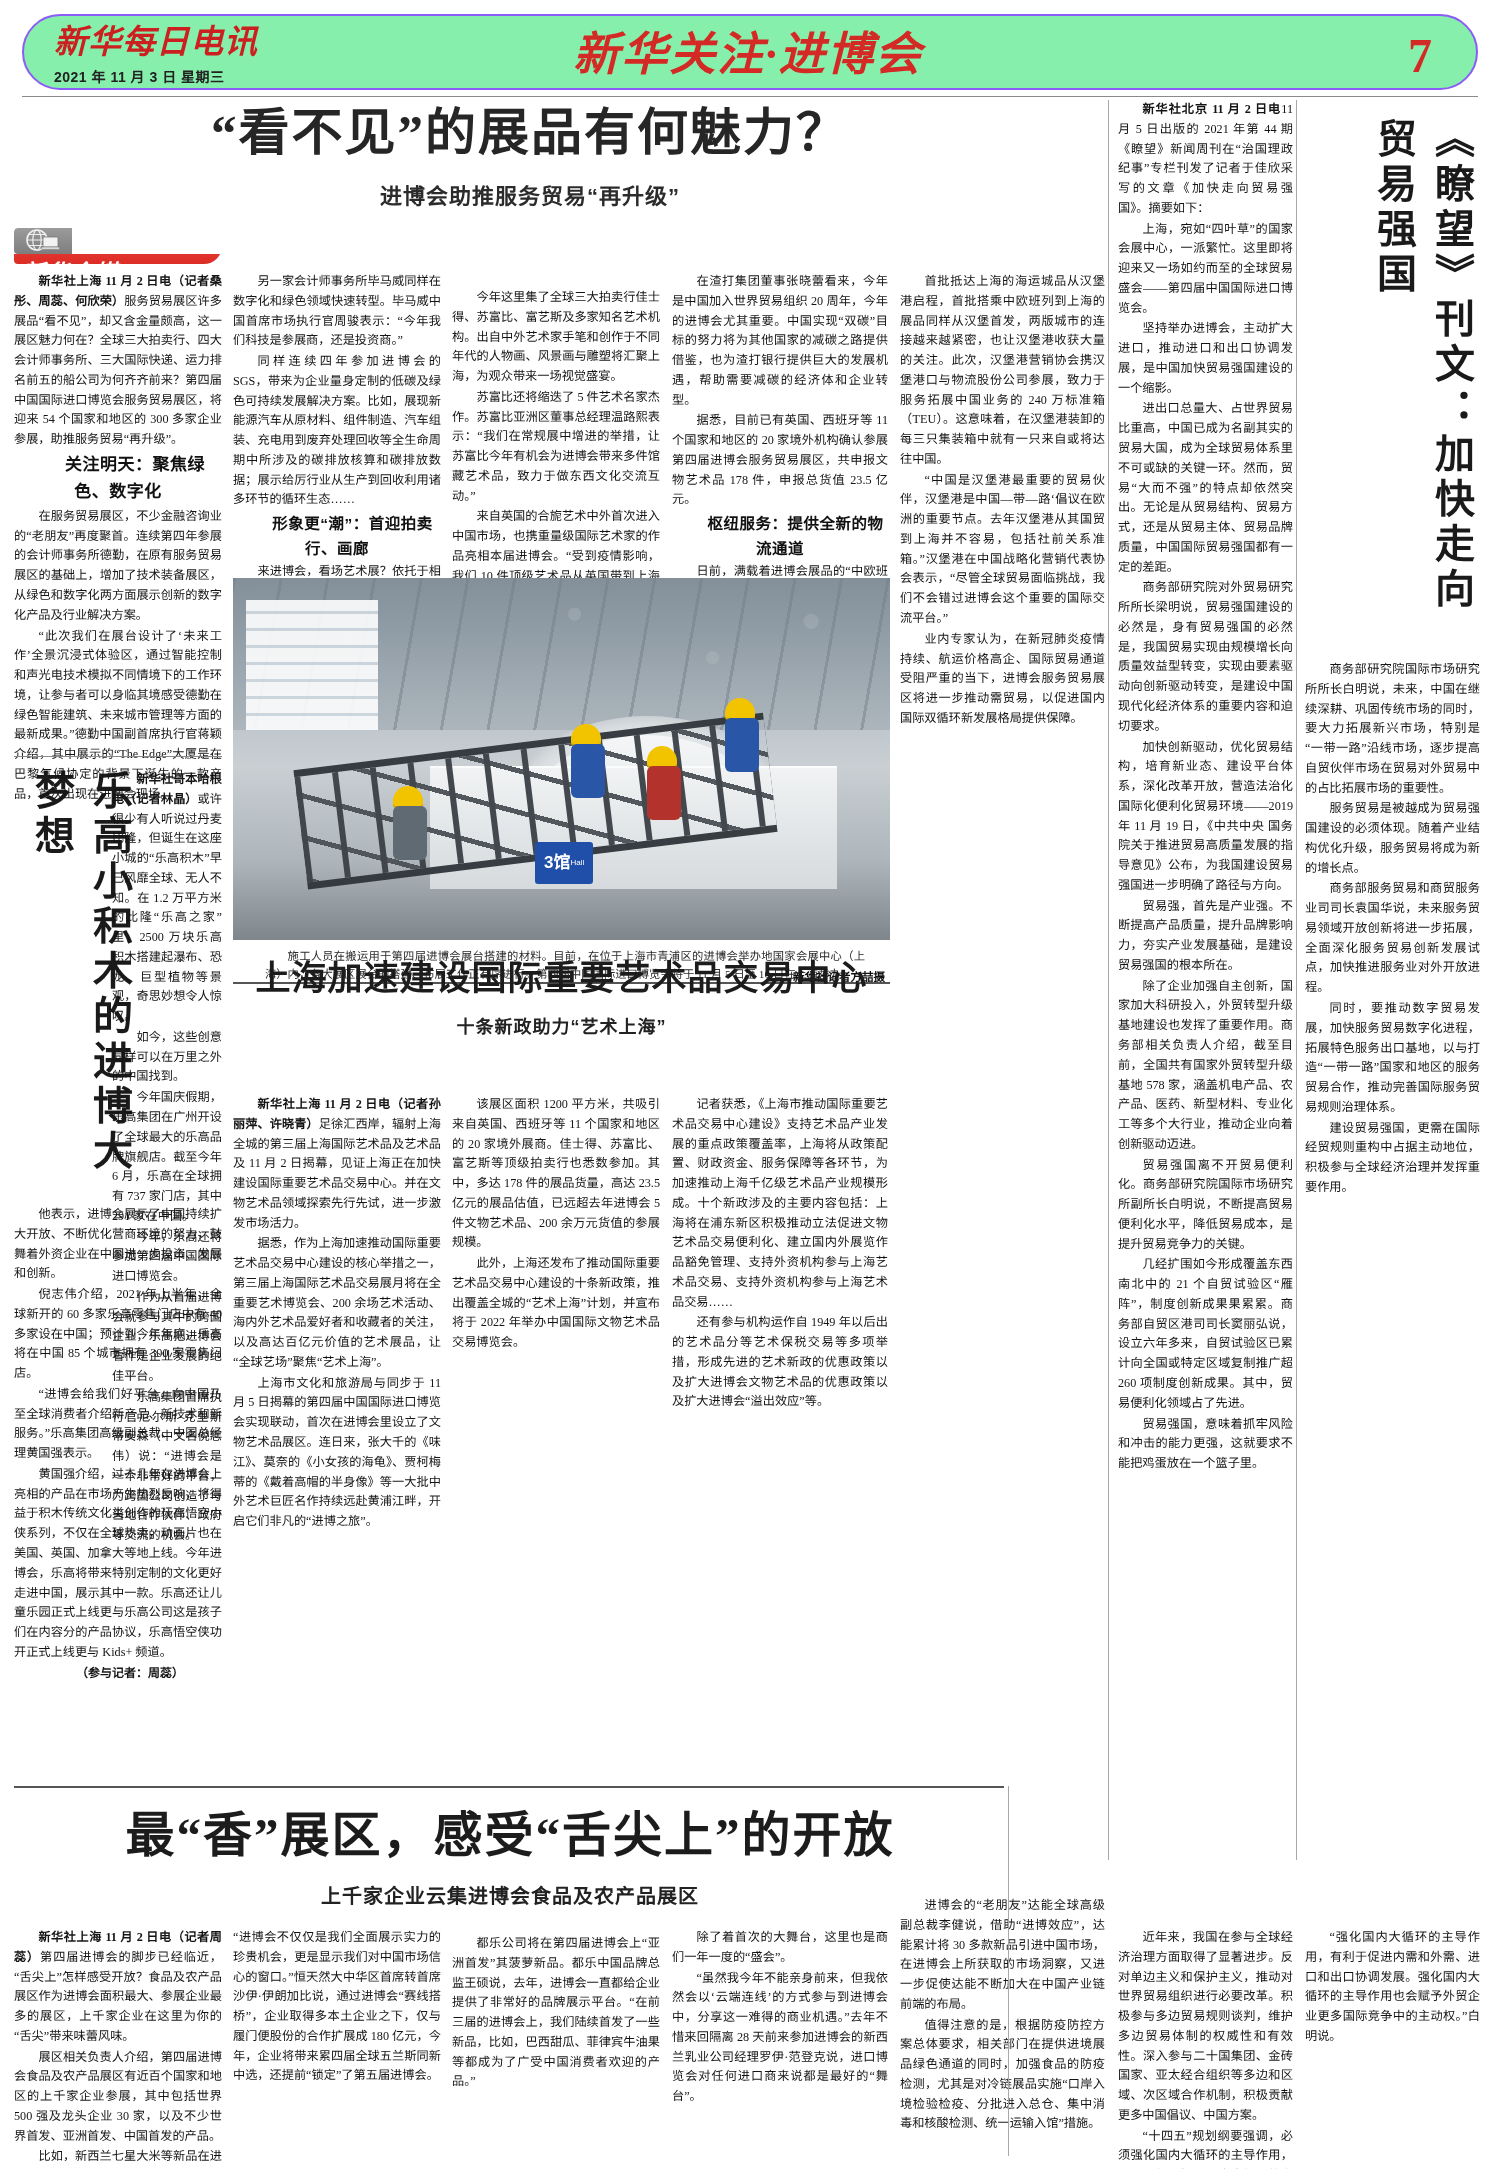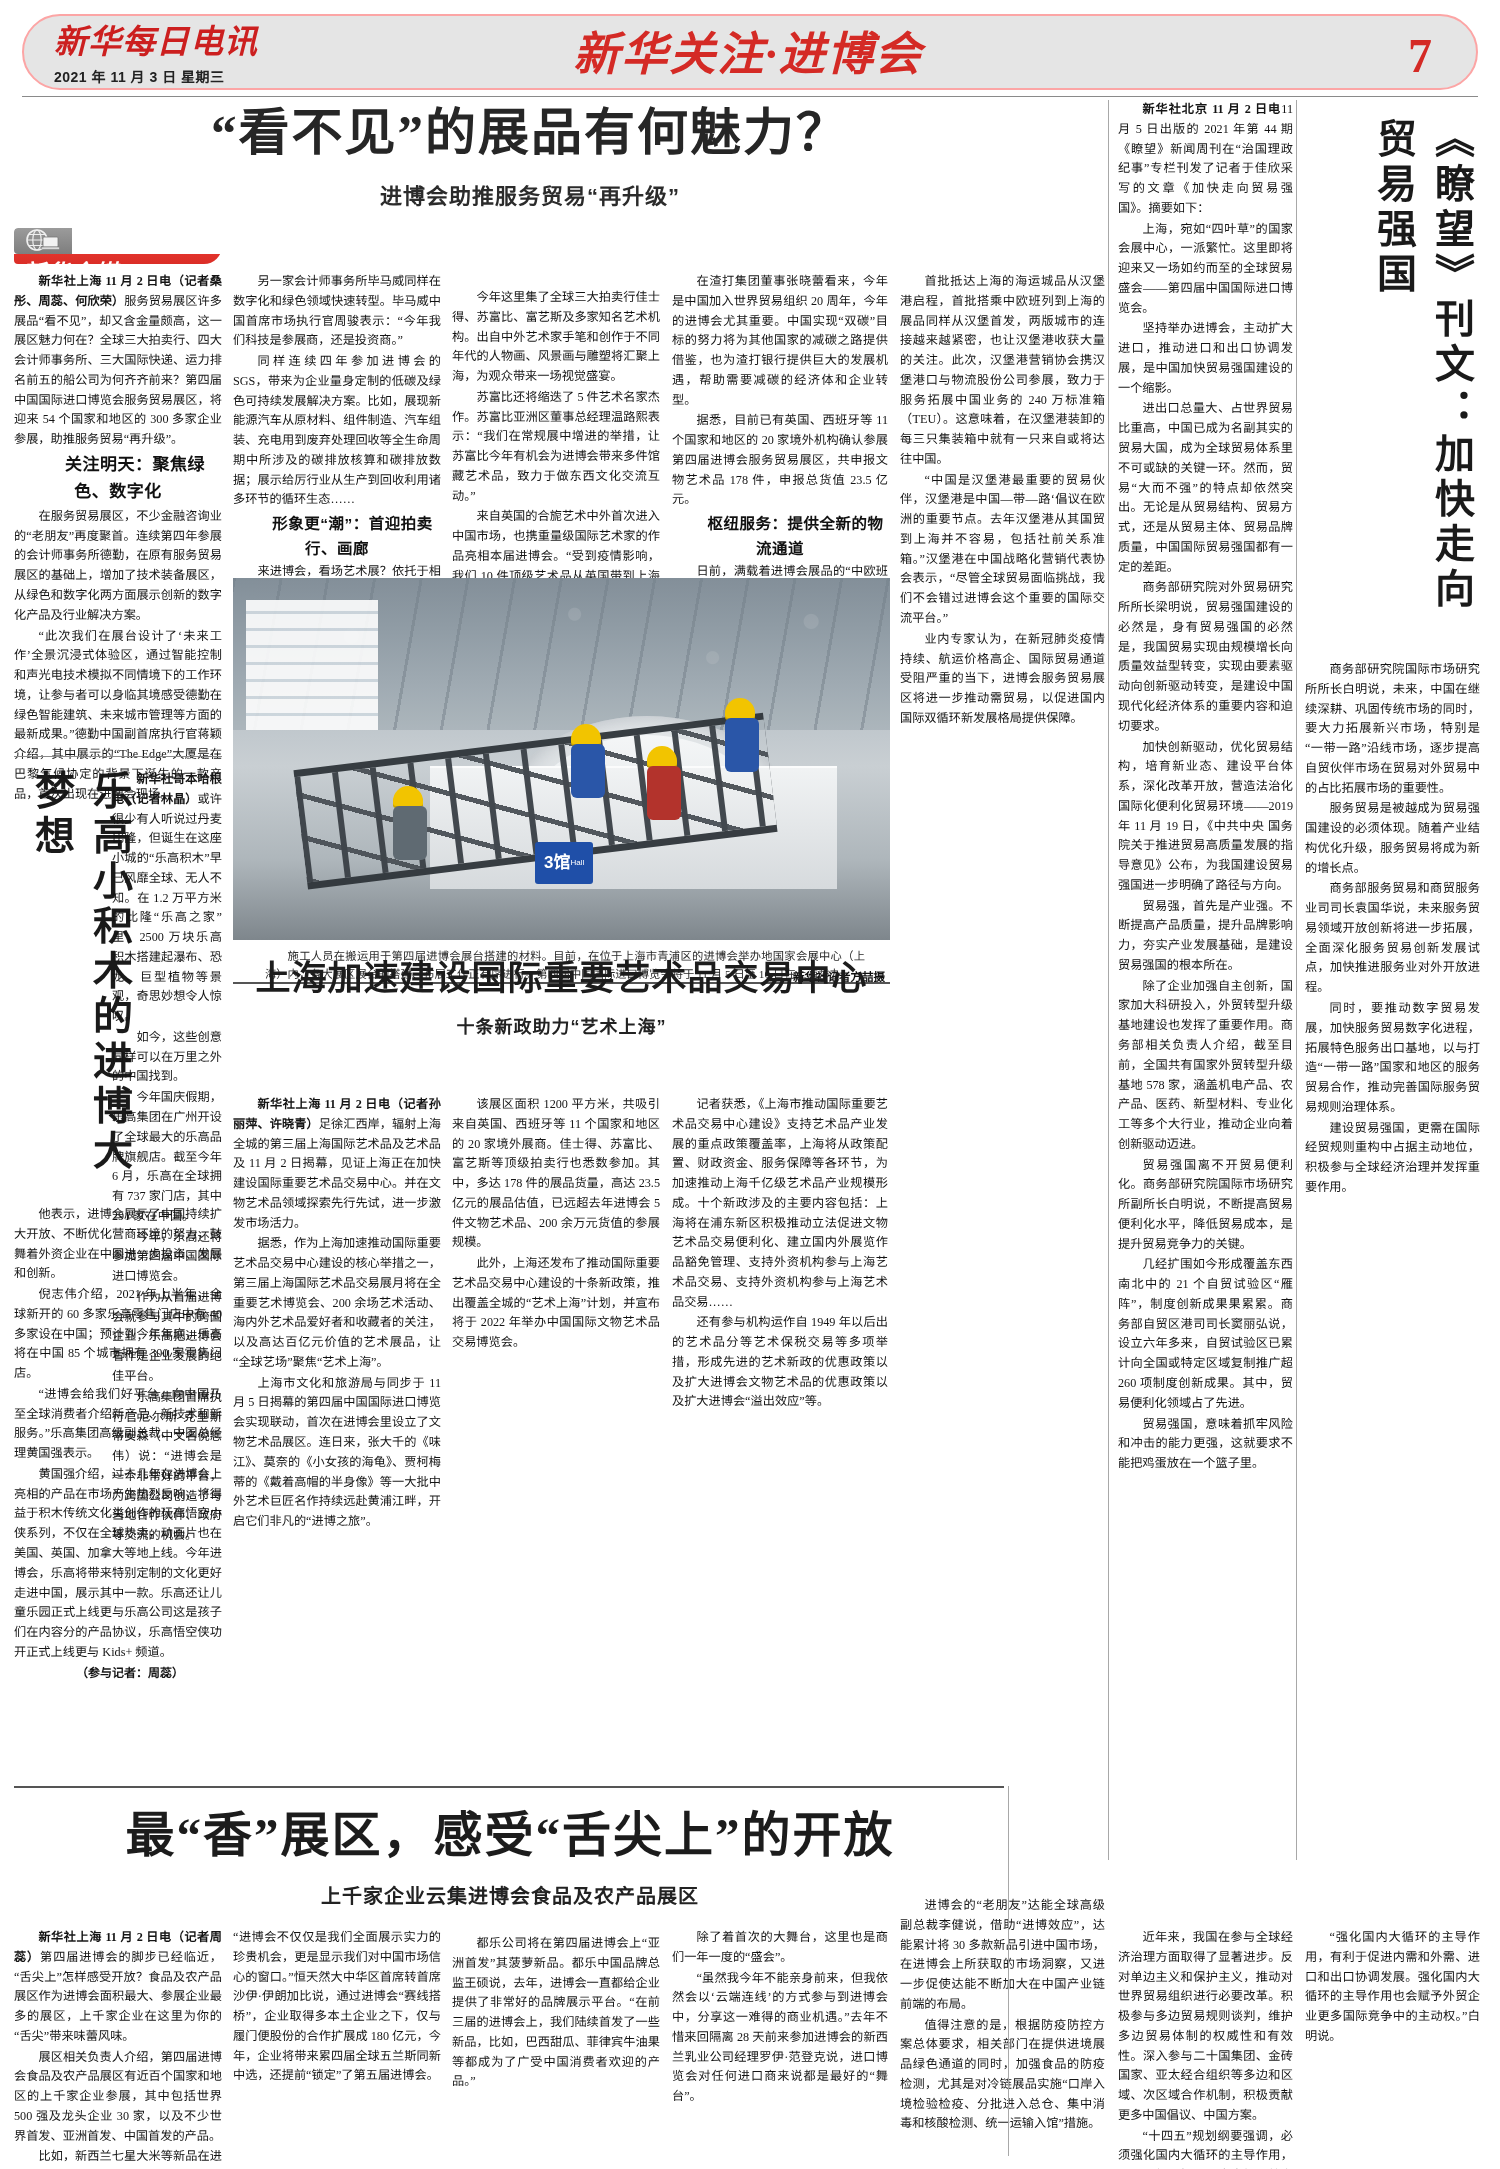--- a/index.html
+++ b/index.html
@@ -18,23 +18,23 @@
     width: 1500px; height: 2169px;
     position: relative;
     padding: 0;
   }
 
   
   .masthead {
     position: absolute;
     left: 22px; top: 14px;
     width: 1456px; height: 76px;
-    border: 2px solid #fca5a5;
+    border: 2px solid #8b5cf6;
     border-radius: 40px;
-    background: #e5e5e5;
+    background: #86efac;
   }
   .mh-left {
     position: absolute; left: 30px; top: 8px;
     width: 330px;
   }
   .mh-logo {
     font-family: "Liberation Serif", serif;
     font-size: 30px;
     font-weight: bold;
     color: #cc1f1f;

